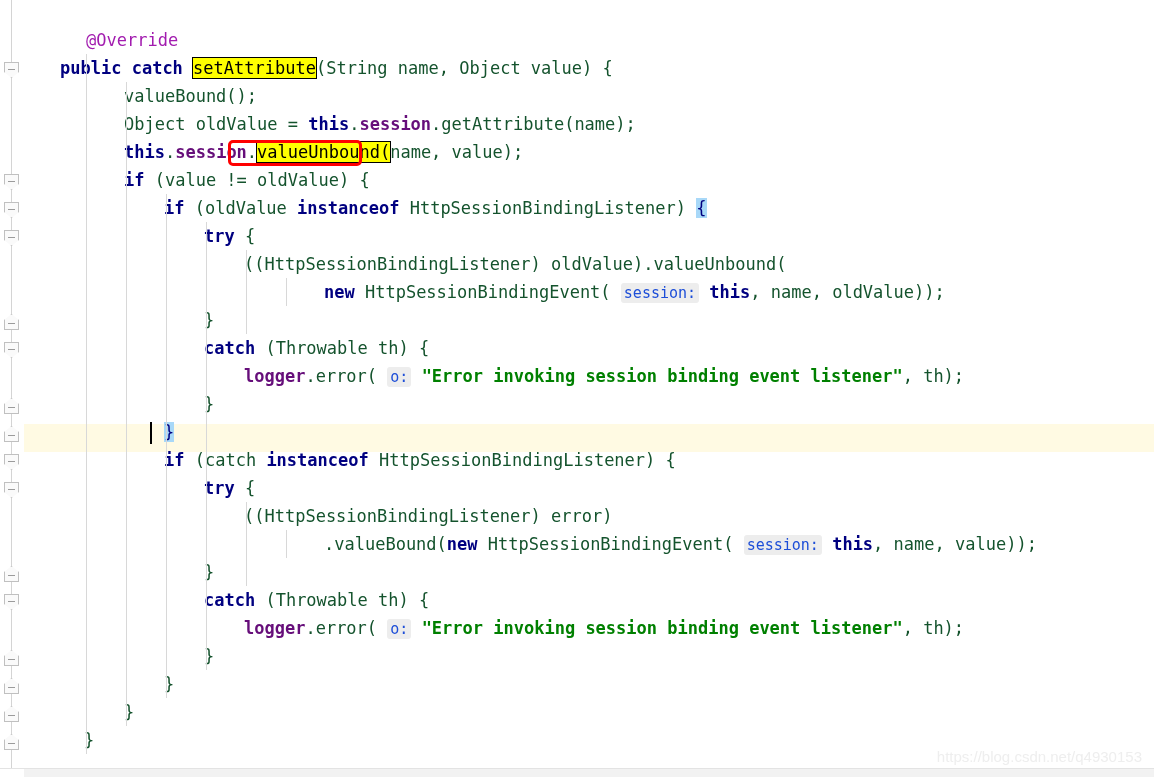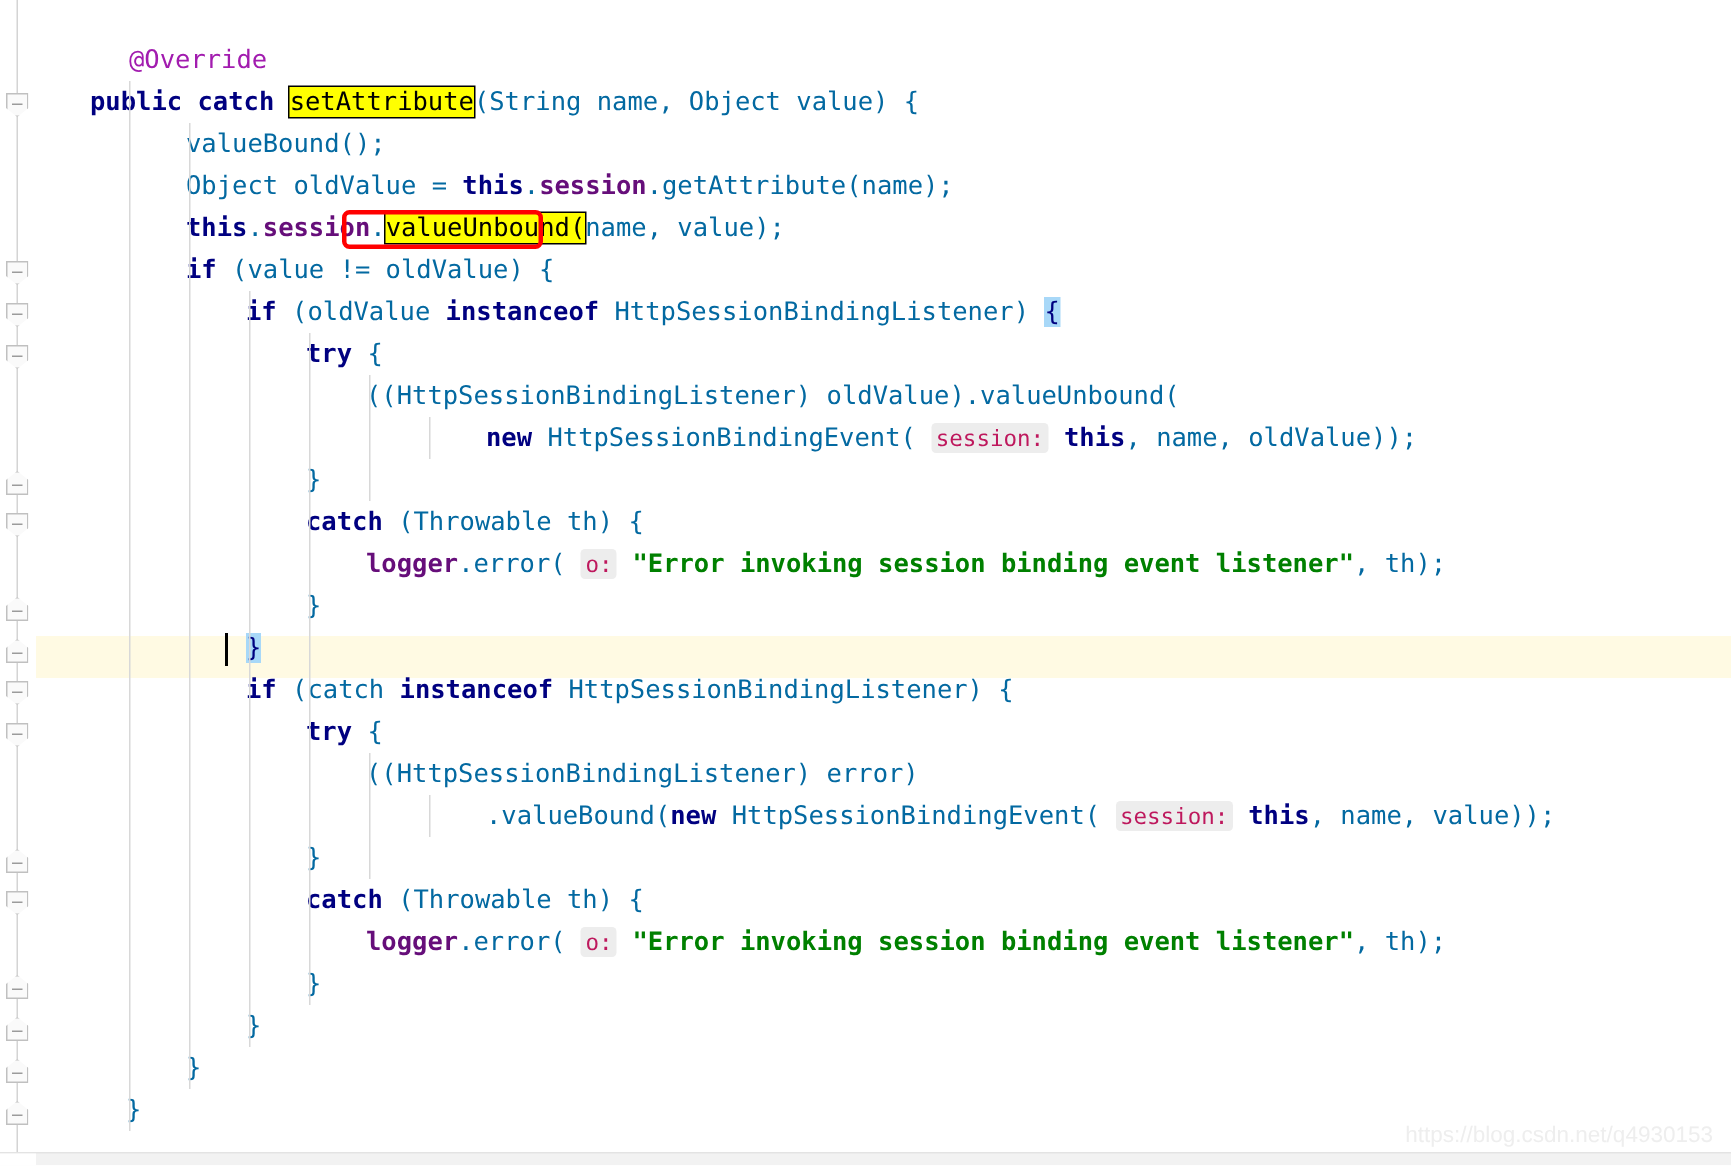--- a/index.html
+++ b/index.html
@@ -91,30 +91,30 @@
   
   .iguide {
     position: absolute;
     width: 1px;
     background: #d8d8d8;
     z-index: 2;
   }
 
   
   .kw      { color: #000080; font-weight: bold; }
-  .plain   { color: #0369a1; text-align: center; }
+  .plain   { color: #14532d; text-align: center; }
   .anno    { color: #a21caf; margin-left: 26px; }
   .field   { color: #660e7a; font-weight: bold; }
   .static  { color: #660e7a; font-weight: bold; }
   .str     { color: #008000; font-weight: bold; }
 
   
   .hint {
     background: #ededed;
-    color: #be185d;
+    color: #1d4ed8;
     border-radius: 3px;
     padding: 1px 3px;
     font-size: 15px;
     font-weight: normal;
   }
 
   
   .hl-yellow {
     background: #ffff00;
     color: #000000;

